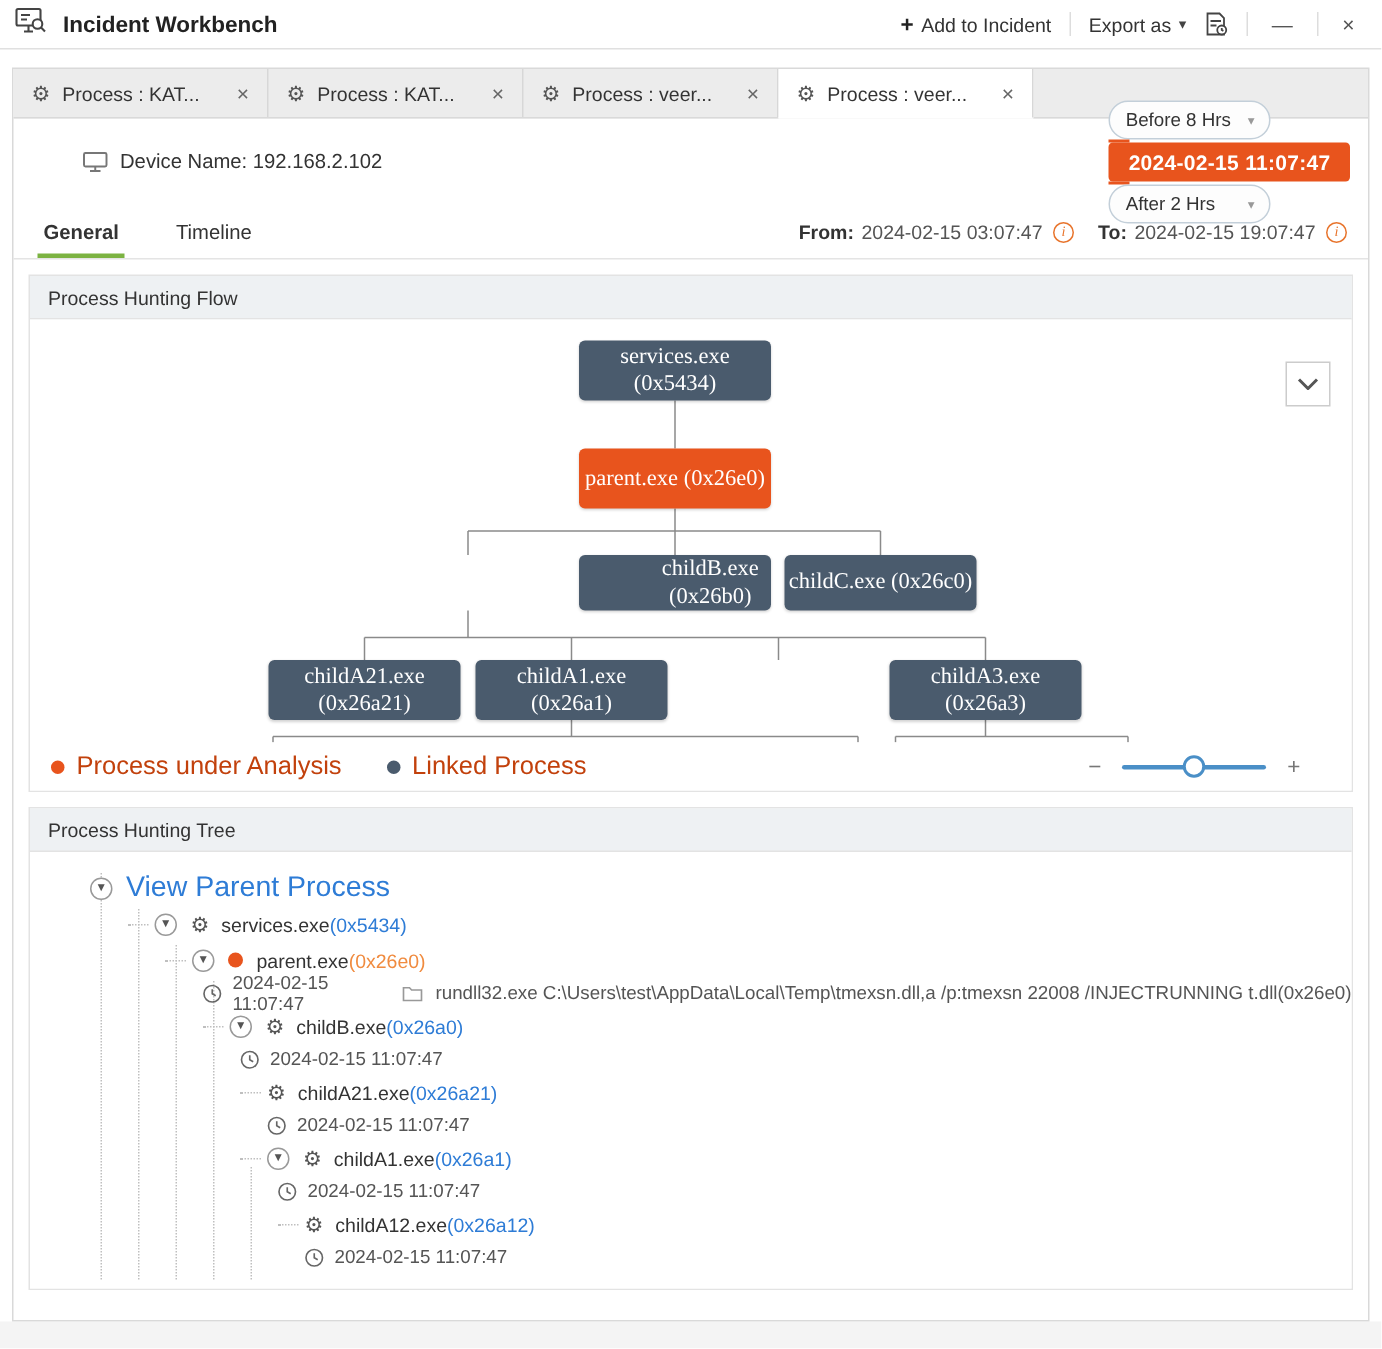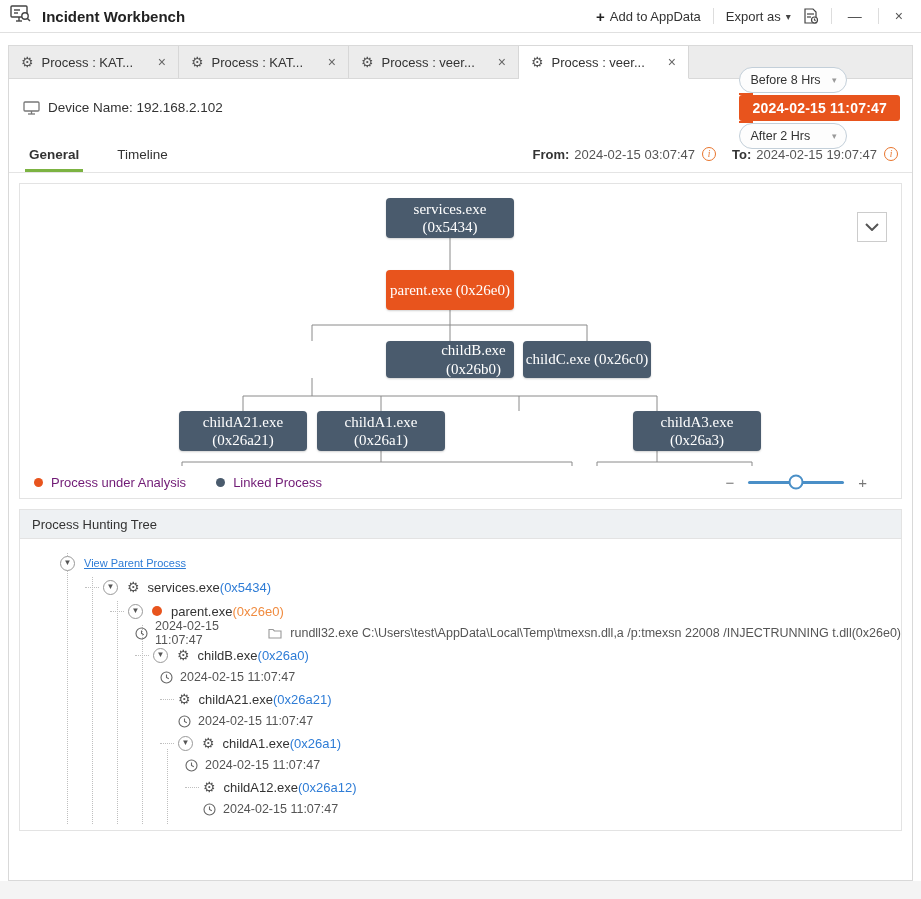--- a/index.html
+++ b/index.html
@@ -23,34 +23,34 @@
   .tabstrip { display:flex; background:#ececec; border-bottom:1px solid #d9d9d9; height:33px; }
   .tab { width:170px; display:flex; align-items:center; padding:0 12px; border-right:1px solid #d7d7d7; font-size:13px; color:#333; cursor:pointer; background:transparent; }
   .tab .gear { margin-right:8px; }
   .tab-label { flex:1; white-space:nowrap; overflow:hidden; }
   .tab-close { color:#666; font-size:14px; margin-left:6px; }
   .tab.active { background:#fff; border-bottom:1px solid #fff; margin-bottom:-1px; }
   .gear { font-size:14px; color:#555; line-height:1; }
 
   
   .device-row { display:flex; align-items:center; height:57px; padding:0 12px 0 14px; }
-  .device-name { display:flex; align-items:center; font-size:13.5px; color:#333; }
+  .device-name { display:flex; align-items:center; font-size:13.5px; color:#333;margin-left:32px; }
   .device-name svg { margin-right:8px; }
   .time-controls { margin-left:auto; display:flex; align-items:flex-start;flex-direction:column; }
   .pill { width:108px; height:26px; border:1px solid #c3cfd9; border-radius:14px; background:#fdfdfd; display:flex; align-items:center; padding:0 10px; font-size:12.5px; color:#333; cursor:pointer; }
   .pill .pcaret { margin-left:auto; color:#999; font-size:9px; }
   .time-link { width:14px; height:2px; background:#e8541d; }
   .time-pivot { background:#e8541d; color:#fff; font-weight:bold; font-size:14px; padding:5px 13px; border-radius:3px; letter-spacing:.2px; }
 
   
   .viewtabs-row { display:flex; align-items:center; height:37px; border-bottom:1px solid #e4e4e4; padding:0 14px 0 20px; }
   .vtab { font-size:13.5px; color:#333; margin-right:38px; height:100%; display:flex; align-items:center; position:relative; cursor:pointer; }
   .vtab.active { font-weight:bold; }
   .vtab.active::after { content:""; position:absolute; left:-4px; right:-4px; bottom:0; height:3px; background:#7cb342; }
-  .range-info { margin-left:auto; display:flex; align-items:flex-start; font-size:13px; color:#555; }
+  .range-info { margin-left:auto; display:flex; align-items:flex-end; font-size:13px; color:#555; }
   .range-label { font-weight:bold; color:#333; margin-right:5px; }
   .range-value { color:#555; }
   .info-i { width:14px; height:14px; border:1px solid #e8742c; color:#e8742c; border-radius:50%; font-size:9.5px; display:inline-flex; align-items:center; justify-content:center; margin:0 16px 0 7px; font-style:italic; font-family:"Liberation Serif",serif; }
   .info-i:last-child { margin-right:0; }
 
   
   .panel { margin:10px; border:1px solid #e3e3e3; }
   .panel-header { background:#eef1f3; border-bottom:1px solid #e3e3e3; height:29px; display:flex; align-items:center; padding:0 12px; font-size:13px; color:#333; }
 
   
@@ -60,26 +60,26 @@
   .node.linked { background:#4a5b6d; }
   .node.analysis { background:#e8541d; }
   .n-services { left:366px; top:14px;  height:40px; }
   .n-parent   { left:366px; top:86px;  height:40px; }
   .n-childA   { left:228px; top:157px; height:37px; }
   .n-childB   { left:366px; top:157px; height:37px;padding-left:47px; }
   .n-childC   { left:503px; top:157px; height:37px;text-align:center; }
   .n-childA21 { left:159px; top:227px; height:40px; }
   .n-childA1  { left:297px; top:227px; height:40px; }
   .n-childA2  { left:435px; top:227px; height:40px; }
-  .n-childA3  { left:573px; top:227px; height:40px;margin-left:40px; }
+  .n-childA3  { left:573px; top:227px; height:40px; }
   .collapse-btn { position:absolute; right:14px; top:28px; width:30px; height:30px; border:1px solid #ccc; background:#fff; display:flex; align-items:center; justify-content:center; cursor:pointer; }
 
   
   .legend-row { display:flex; align-items:center; height:32px; padding:0 28px 0 14px; background:#fff; }
-  .legend-item { display:flex; align-items:center; margin-right:30px; font-size:13px; color:#701a75; }
+  .legend-item { display:flex; align-items:center; margin-right:30px; font-size:17px; color:#c2410c; }
   .dot { width:9px; height:9px; border-radius:50%; margin-right:8px; }
   .zoom-ctl { margin-left:auto; display:flex; align-items:center; }
   .zoom-btn { color:#777; font-size:15px; padding:0 6px; cursor:pointer; }
   .zoom-track { width:96px; height:3px; background:#4a8fc7; border-radius:2px; position:relative; margin:0 8px; cursor:pointer; }
   .zoom-handle { position:absolute; left:50%; top:50%; transform:translate(-50%,-50%); width:15px; height:15px; border-radius:50%; background:#fff; border:2px solid #4a8fc7; }
 
   
   .tree-content { position:relative; height:291px; padding-top:12px; background:#fff; }
   .guide { position:absolute; width:0; border-left:1px dotted #bfbfbf; }
   .g0 { left:47px;  top:14px;  bottom:6px; }
@@ -89,21 +89,21 @@
   .g4 { left:147px; top:210px; bottom:6px; }
   .trow { display:flex; align-items:center; height:24px; position:relative; font-size:13px; }
   .trow.detail { height:20px; color:#555; font-size:12.5px; }
   .hstub { width:14px; border-top:1px dotted #bfbfbf; margin-right:4px; flex:none; }
   .caret { width:15px; height:15px; border:1px solid #999; border-radius:50%; background:#fff; display:inline-flex; align-items:center; justify-content:center; color:#555; font-size:8px; line-height:1; margin-right:9px; flex:none; cursor:pointer; }
   .t-gear { margin-right:8px; flex:none; }
   .t-orangedot { width:10px; height:10px; border-radius:50%; background:#e8541d; margin-right:9px; flex:none; }
   .p-name { color:#333; }
   .pid-blue { color:#2e7cd6; }
   .pid-orange { color:#f08b3f; }
-  .tree-link { color:#2e7cd6; text-decoration:underline; font-size:11px; cursor:pointer; }
+  .tree-link { color:#2e7cd6; font-size:19px; cursor:pointer; }
   .t-time { margin-left:7px; }
   .t-cmd { margin-left:8px; color:#555; white-space:nowrap; }
   .clock-ico, .folder-ico { flex:none; display:inline-flex; }
   .folder-ico { margin-left:14px; }
 
   .bottom-strip { height:18px; background:#f4f4f4; }
 </style>
 </head>
 <body>
 
@@ -116,21 +116,21 @@
       <line x1="4" y1="5" x2="10" y2="5"></line>
         <line x1="4" y1="8" x2="8" y2="8"></line>
       <circle cx="15" cy="11" r="3.2" fill="#fff"></circle>
       <line x1="17.4" y1="13.4" x2="20" y2="16"></line>
     </svg>
   </span>
   <span class="win-title">Incident Workbench</span>
   <span class="win-spacer"></span>
   <span class="hdr-action">
     <span class="hdr-plus">+</span>
-    <span>Add to AppData</span>
+    <span>Add to Incident</span>
   </span>
   <span class="hdr-sep"></span>
   <span class="hdr-action">
     <span>Export as</span>
     <span class="hdr-caret">▾</span>
   </span>
   <span class="hdr-docicon">
     <svg width="16" height="17" viewBox="0 0 16 17" fill="none" stroke="#444" stroke-width="1.2">
       <path d="M2 1 h8 l3 3 v11 h-11 z"></path>
         <line x1="4" y1="6" x2="11" y2="6"></line>
@@ -201,20 +201,21 @@
       <span class="range-label">From:</span>
       <span class="range-value">2024-02-15 03:07:47</span>
       <span class="info-i">i</span>
       <span class="range-label">To:</span>
       <span class="range-value">2024-02-15 19:07:47</span>
       <span class="info-i">i</span>
     </div>
   </div>
 
   <div class="panel">
+    <div class="panel-header">Process Hunting Flow</div>
     <div class="flow-area">
       <svg class="flow-svg" width="883" height="282">
         <g stroke="#8a8a8a" stroke-width="1" fill="none">
           <path d="M430 54 V86"></path>
           <path d="M430 126 V141 M292 141 H567 M292 141 V157 M430 141 V157 M567 141 V157"></path>
           <path d="M292 194 V212 M223 212 H637 M223 212 V227 M361 212 V227 M499 212 V227 M637 212 V227"></path>
           <path d="M361 267 V278 M162 278 H552 M162 278 V282 M552 278 V282"></path>
           <path d="M637 267 V278 M577 278 H732 M577 278 V282 M732 278 V282"></path>
         </g>
       </svg>

